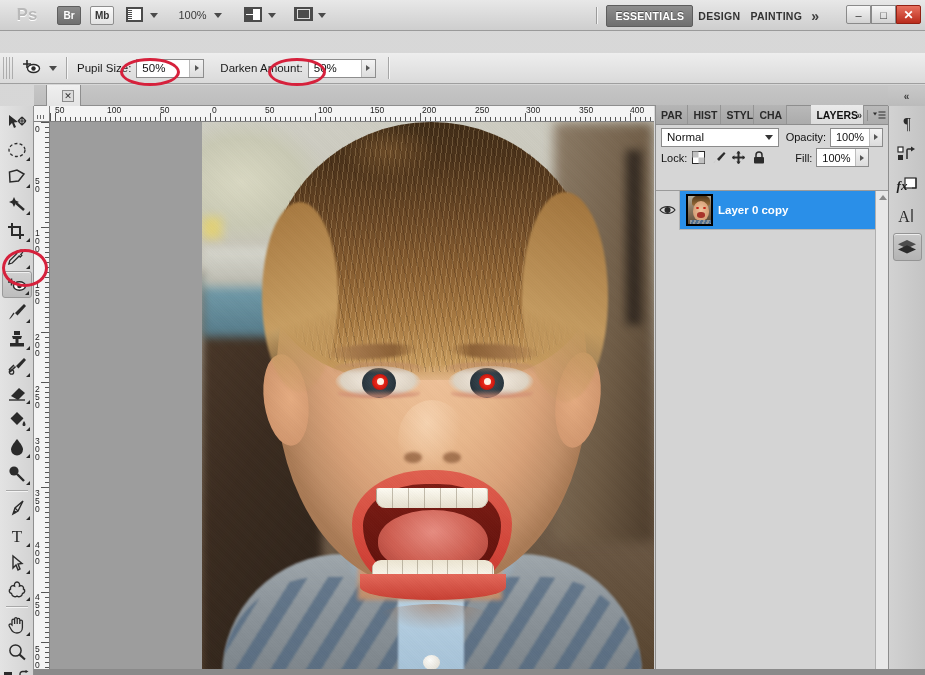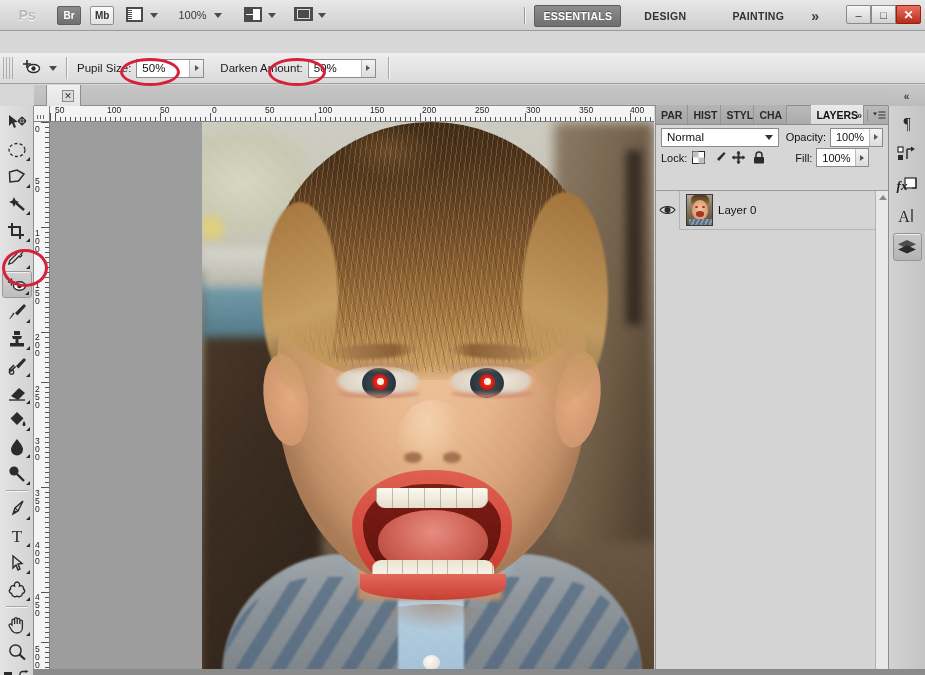--- a/index.html
+++ b/index.html
@@ -15,21 +15,21 @@
   
   .appbar{
     position:absolute;left:0;top:0;width:925px;height:31px;
     background:linear-gradient(#e8e8e8 0%,#dcdcdc 45%,#cecece 100%);
     border-bottom:1px solid #9a9a9a;
     display:flex;align-items:center;
   }
   .ps-logo{
     width:42px;height:24px;margin-left:6px;
     display:flex;align-items:center;justify-content:center;
-    font-size:14px;font-weight:bold;color:#b9b9b9;letter-spacing:0px;
+    font-size:17px;font-weight:bold;color:#b9b9b9;letter-spacing:0px;
     font-family:"Liberation Sans",sans-serif;
     text-shadow:0 1px 0 #fff;
   }
   .appbtn{
     height:19px;min-width:24px;padding:0 4px;margin-left:9px;
     border:1px solid #8e8e8e;border-radius:2px;
     display:flex;align-items:center;justify-content:center;
     font-size:10px;font-weight:bold;
   }
   .appbtn.dark{background:linear-gradient(#8b8b8b,#6f6f6f);color:#fff;border-color:#5e5e5e;}
@@ -50,21 +50,21 @@
   .ic-arrange:after{content:"";position:absolute;left:0;top:6px;width:7px;height:5px;background:#4b4b4b;}
   .ic-screen{width:19px;height:14px;position:relative;}
   .ic-screen:before{content:"";position:absolute;left:0;top:0;right:0;bottom:0;
      border:2px solid #4b4b4b;border-left-width:3px;border-right-width:3px;}
   .ic-screen:after{content:"";position:absolute;left:4px;top:3px;right:4px;bottom:3px;background:#4b4b4b;}
 
   .ws-tabs{position:absolute;right:100px;top:3px;display:flex;align-items:center;height:25px;}
   .ws-sep{width:0;border-left:1px solid #9b9b9b;border-right:1px solid #f2f2f2;height:17px;margin-right:8px;}
   .ws-tab{
     font-size:10.5px;font-weight:bold;color:#333;letter-spacing:.3px;
-    padding:5px 23px;border-radius:2px;
+    padding:5px 5px;border-radius:2px;
   }
   .ws-tab.active{
     background:linear-gradient(#8d8d8d,#6e6e6e);color:#fff;
     border:1px solid #5d5d5d;text-shadow:0 -1px 0 rgba(0,0,0,.4);
     padding:4px 8px;
   }
   .ws-more{font-size:14px;font-weight:bold;color:#3d3d3d;margin:0 6px 0 4px;}
 
   .wincontrols{position:absolute;right:4px;top:5px;display:flex;}
   .wc{width:25px;height:19px;border:1px solid #8a8a8a;
@@ -1002,41 +1002,41 @@
 
       <span class="plabel" style="margin-left:28px;">Fill:</span>
       <span class="pfield">
         <input type="text" value="100%" style="">
         <span class="pspin"></span>
       </span>
     </div>
 
     <div class="layerlist">
 
-
-      <div class="layerrow">
+      <div class="layerrow sel">
         <div class="eyecell">
           <svg width="17" height="12" viewBox="0 0 17 12">
             <path d="M1 6 C4 1.5 13 1.5 16 6 C13 10.5 4 10.5 1 6 Z" fill="#d9d9d9" stroke="#2b2b2b" stroke-width="1.1"></path>
             <circle cx="8.5" cy="6" r="3" fill="#2b2b2b"></circle>
           </svg>
         </div>
         <div class="thumbcell">
           <div class="lthumb">
             <div style="position:absolute;inset:0;background:linear-gradient(170deg,#b4ae9c 0%,#8b7a63 42%,#55432f 100%);"></div>
             <div style="position:absolute;left:4px;top:-1px;width:18px;height:11px;background:linear-gradient(#4a3318,#9a6e3a);border-radius:50% 50% 20% 20%;"></div>
             <div style="position:absolute;left:5px;top:5px;width:16px;height:20px;background:radial-gradient(ellipse at 50% 45%,#f0c49d,#c98f67);border-radius:50% 50% 45% 45%;"></div>
             <div style="position:absolute;left:8px;top:11px;width:3px;height:2px;background:#c41f12;border-radius:50%;"></div>
             <div style="position:absolute;left:15px;top:11px;width:3px;height:2px;background:#c41f12;border-radius:50%;"></div>
             <div style="position:absolute;left:9px;top:16px;width:8px;height:6px;background:#a8332a;border-radius:45%;"></div>
             <div style="position:absolute;left:2px;top:24px;width:23px;height:8px;background:repeating-linear-gradient(115deg,#8e979d 0 2px,#53708f 2px 4px);"></div>
           </div>
         </div>
-        <div class="lname">Layer 0</div>
+        <div class="lname">Layer 0 copy</div>
       </div>
+
 
       <div class="lscroll">
         <div class="arw"></div>
       </div>
     </div>
   </div>
 
   <div class="dock-collapse"></div>
   <div class="icondock">
     <div class="dockbtn">

